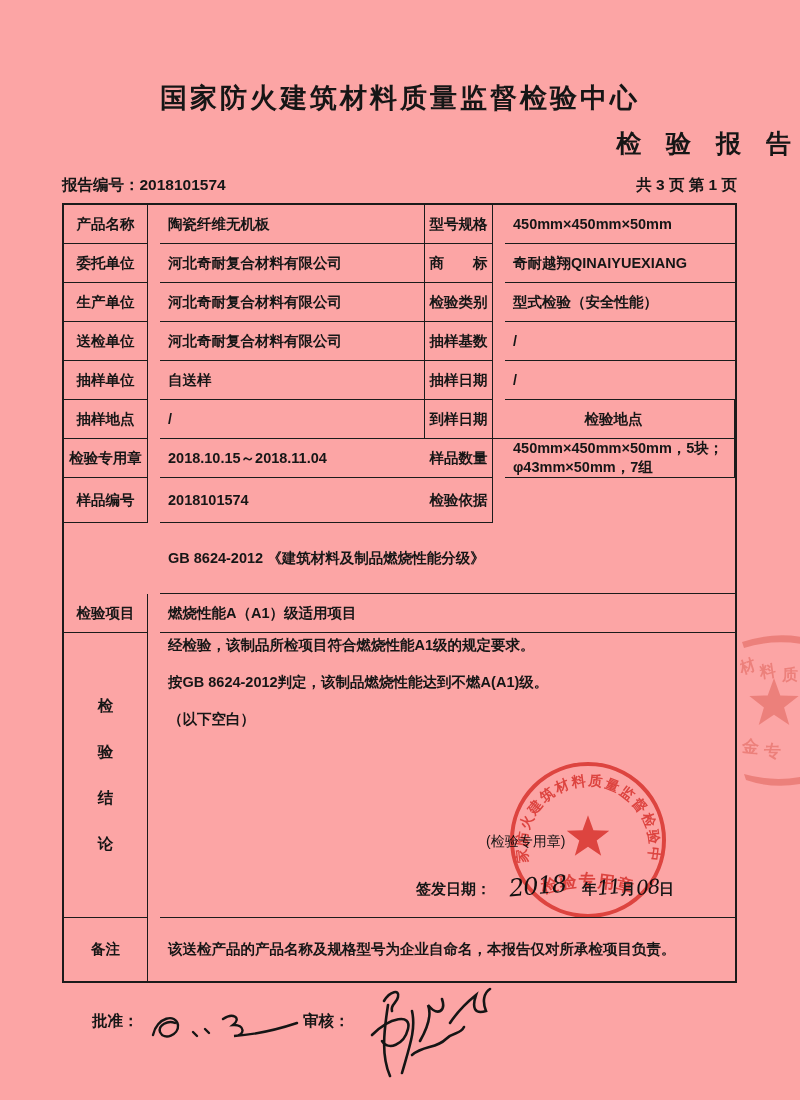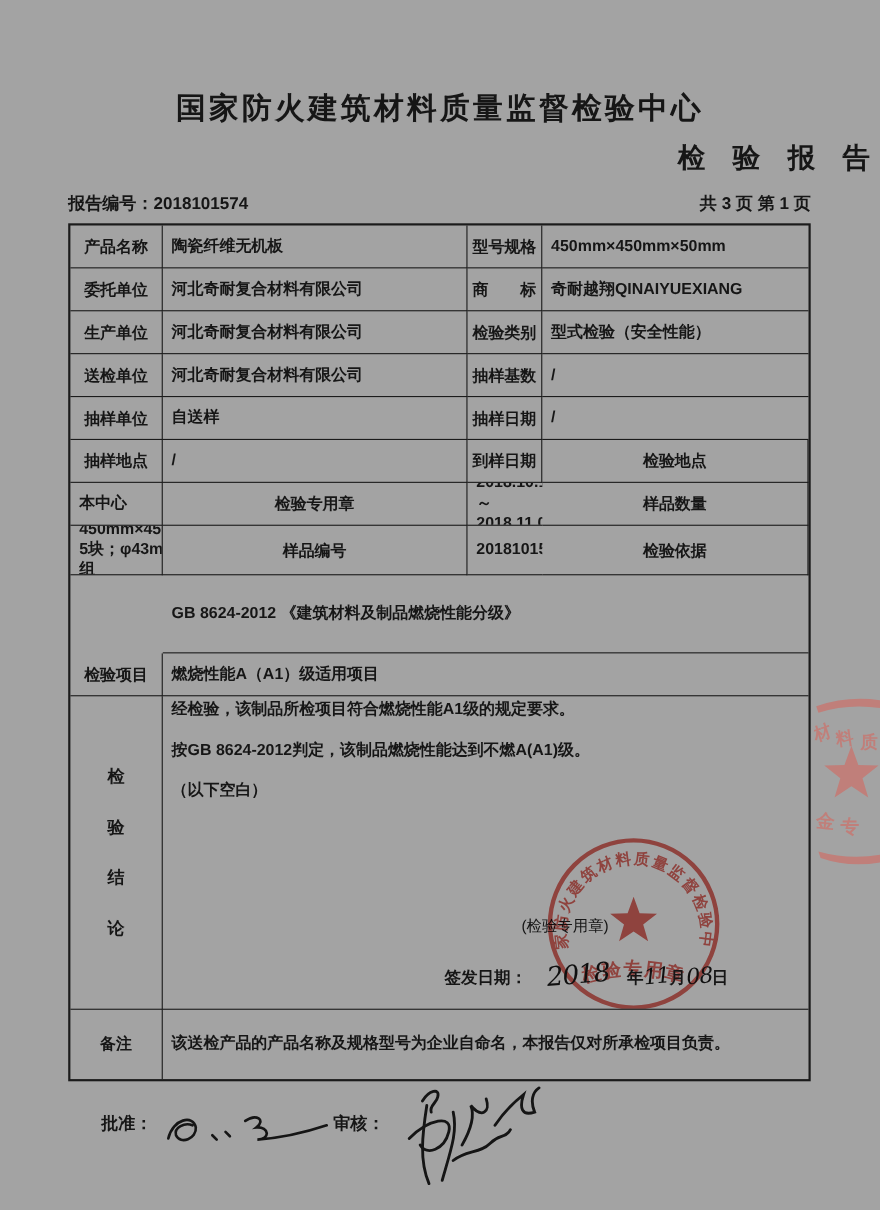--- a/index.html
+++ b/index.html
@@ -1,19 +1,19 @@
 <!DOCTYPE html>
 <html><head>
 <meta charset="utf-8">
 <style>
   * { margin:0; padding:0; box-sizing:border-box; }
   html,body { background:#e9e9e7; }
   .page {
     position:relative; width:800px; height:1100px; margin:0 auto;
-    background:#a3a3a3; overflow:hidden;
+    background:#fca5a5; overflow:hidden;
     font-family:"Liberation Sans", sans-serif; color:#161616;
   }
   
   .org-title {
     position:absolute; top:80px; left:0; width:100%;
     text-align:center; font-size:27px; font-weight:bold; letter-spacing:3px;
   }
   .report-title {
     position:absolute; top:127px; left:0; width:100%;
     text-align:right; font-size:25px; font-weight:bold; letter-spacing:9px;
@@ -30,21 +30,21 @@
     display:grid;
     grid-template-columns:84px 277px 68px 242px;
     grid-template-rows:39px 39px 39px 39px 39px 39px 39px 45px 71px 39px 285px 63px;
     font-size:14.5px; font-weight:600;
   }
   .cell {
     border-right:1.5px solid #1b1b1b; border-bottom:1.5px solid #1b1b1b;
     display:flex; align-items:center; overflow:hidden;
   }
   .cell.lab { justify-content:center; text-align:center; padding:17px 2px; }
-  .cell.val { padding:2px 8px; line-height:1.3; }
+  .cell.val { padding:2px 8px; line-height:1.3;margin-left:12px; }
   .cell.lastcol { border-right:none; }
   .cell.lastrow { border-bottom:none; }
   .cell.span3 { grid-column:2 / 5; }
   
   .concl-label { flex-direction:column; justify-content:center; gap:25px; font-size:15.5px; }
   .concl-cell { position:relative; display:block; padding:18px 10px 0 32px; }
   .concl-cell p { margin:0 0 16px 0; line-height:1.45; }
   .stamp-note { position:absolute; left:326px; top:199px; font-size:14px; font-weight:400;text-align:center; }
   .issue-date { position:absolute; left:256px; top:238px; display:flex; align-items:baseline; font-size:15px; white-space:nowrap; }
   .issue-date .gap1 { display:inline-block; width:18px; }
@@ -109,21 +109,20 @@
     <div class="cell lab">抽样单位</div>
     <div class="cell val">自送样</div>
     <div class="cell lab">抽样日期</div>
     <div class="cell val lastcol">/</div>
 
     <div class="cell lab">抽样地点</div>
     <div class="cell val">/</div>
     <div class="cell lab">到样日期</div>
 
     <div class="cell lab">检验地点</div>
-    <div class="cell val">本中心</div>
     <div class="cell lab">检验专用章</div>
     <div class="cell val lastcol">2018.10.15～2018.11.04</div>
 
     <div class="cell lab">样品数量</div>
     <div class="cell val">450mm×450mm×50mm，5块；φ43mm×50mm，7组</div>
     <div class="cell lab">样品编号</div>
     <div class="cell val lastcol">2018101574</div>
 
     <div class="cell lab">检验依据</div>
     <div class="cell val lastcol span3">GB 8624-2012 《建筑材料及制品燃烧性能分级》</div>

